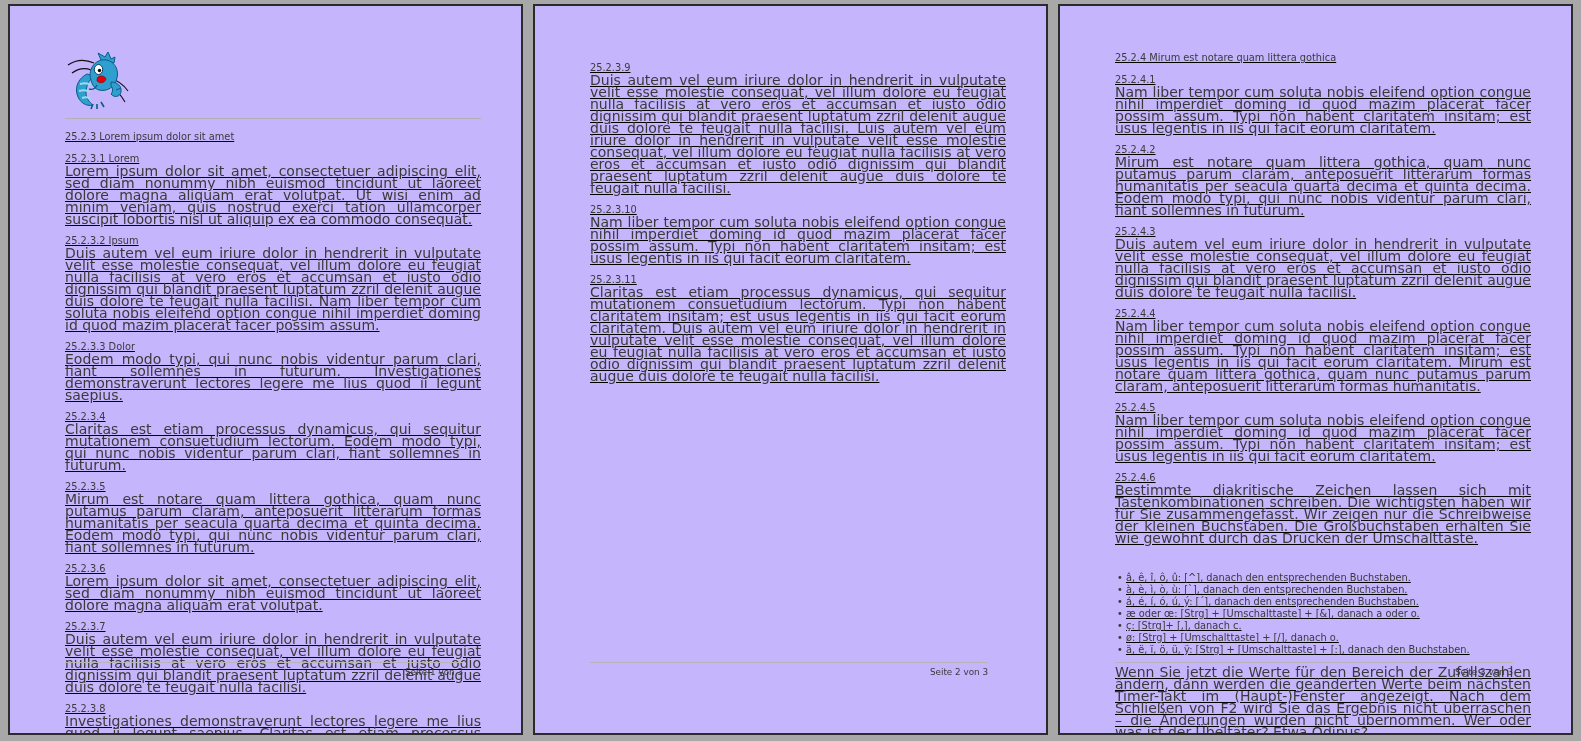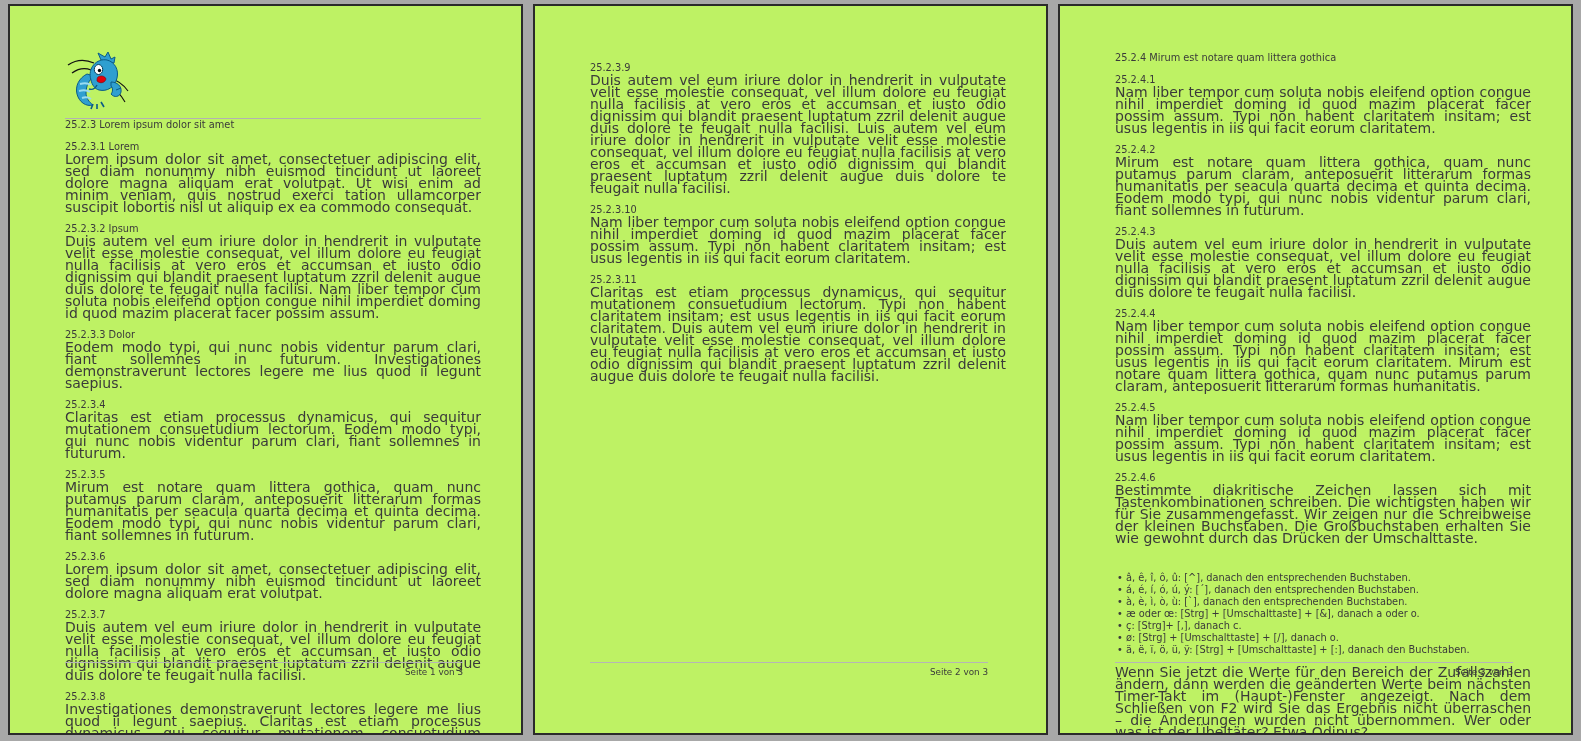--- a/index.html
+++ b/index.html
@@ -10,37 +10,39 @@
   .workspace{
     width:1581px;height:741px;
     box-sizing:border-box;
     padding:4px 8px 6px 8px;
     display:flex;gap:10px;
     background:#a8a8a8;
   }
   .page{
     width:515px;height:731px;
     box-sizing:border-box;
-    background:#bef264;
+    background:#c4b5fd;
     border:2px solid #2b2b2b;
     position:relative;
     overflow:hidden;
     flex:0 0 auto;
+    text-decoration:underline;
   }
   .content{
     margin:46px 40px 0 55px;
   }
   .content-p2{margin-top:56px;}
   .content-p3{margin-top:46px;}
   .logo{width:62px;height:58px;margin-left:2px;}
   .header-rule{
     border-top:1px solid #b2b2b2;
     margin-top:8px;height:0;
   }
   .doc-title{
+    margin-top:12px;
     font-size:9.8px;line-height:12px;color:#3a3a3a;
   }
   .section{margin-top:10px;}
   .sec-h{
     font-size:9.8px;line-height:12px;color:#3a3a3a;
   }
   .sec-b{
     font-size:14px;line-height:12px;color:#3a3a3a;
     text-align:justify;
   }
@@ -176,22 +178,22 @@
       <div class="section">
         <div class="sec-h">25.2.4.5</div>
         <div class="sec-b">Nam liber tempor cum soluta nobis eleifend option congue nihil imperdiet doming id quod mazim placerat facer possim assum. Typi non habent claritatem insitam; est usus legentis in iis qui facit eorum claritatem.</div>
       </div>
       <div class="section">
         <div class="sec-h">25.2.4.6</div>
         <div class="sec-b">Bestimmte diakritische Zeichen lassen sich mit Tastenkombinationen schreiben. Die wichtigsten haben wir für Sie zusammengefasst. Wir zeigen nur die Schreibweise der kleinen Buchstaben. Die Großbuchstaben erhalten Sie wie gewohnt durch das Drücken der Umschalttaste.</div>
       </div>
       <div class="bullets">
         <div class="bullet-item">â, ê, î, ô, û: [^], danach den entsprechenden Buchstaben.</div>
+        <div class="bullet-item">à, è, ì, ò, ù: [`], danach den entsprechenden Buchstaben.</div>
         <div class="bullet-item">á, é, í, ó, ú, ý: [´], danach den entsprechenden Buchstaben.</div>
-        <div class="bullet-item">à, è, ì, ò, ù: [`], danach den entsprechenden Buchstaben.</div>
         <div class="bullet-item">æ oder œ: [Strg] + [Umschalttaste] + [&amp;], danach a oder o.</div>
         <div class="bullet-item">ç: [Strg]+ [,], danach c.</div>
         <div class="bullet-item">ø: [Strg] + [Umschalttaste] + [/], danach o.</div>
         <div class="bullet-item">ä, ë, ï, ö, ü, ÿ: [Strg] + [Umschalttaste] + [:], danach den Buchstaben.</div>
       </div>
       <div class="section">
         <div class="sec-b">Wenn Sie jetzt die Werte für den Bereich der Zufallszahlen ändern, dann werden die geänderten Werte beim nächsten Timer-Takt im (Haupt-)Fenster angezeigt. Nach dem Schließen von F2 wird Sie das Ergebnis nicht überraschen – die Änderungen wurden nicht übernommen. Wer oder was ist der Übeltäter? Etwa Ödipus?</div>
       </div>
     </div>
     <div class="footer">

